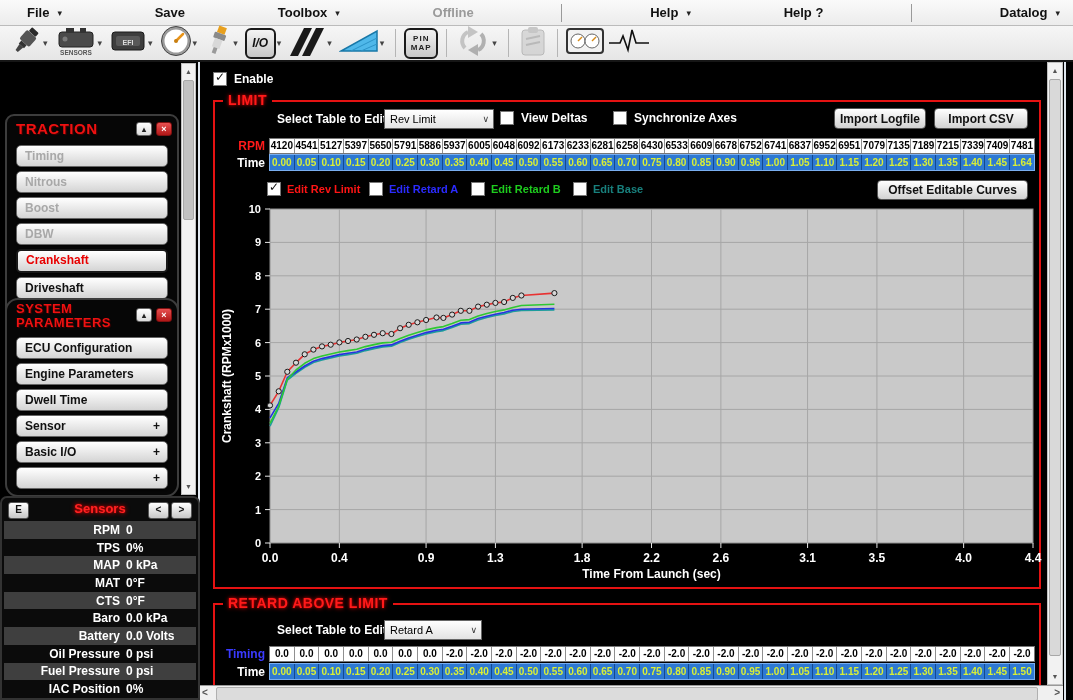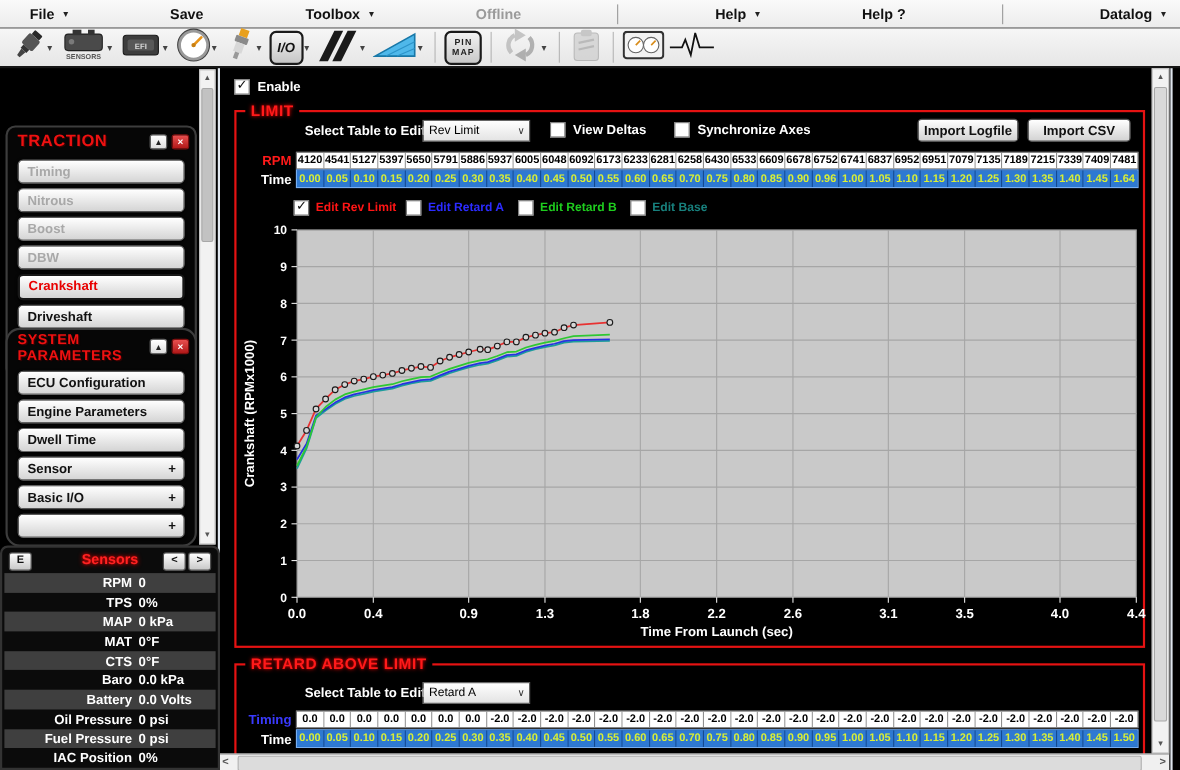--- a/index.html
+++ b/index.html
@@ -332,21 +332,21 @@
     <span class="checkbox">
         <span class="chk">✓</span>
       </span>
     <span class="wlabel">Enable</span>
   </div>
 
   <div class="groupbox" id="curves-box" style="left:213px;top:100px;width:828px;height:489px;">
     <div class="groupbox-title">LIMIT</div>
 
     <div class="wlabel" style="position:absolute;left:62px;top:10px;">Select Table to Edit</div>
-    <div class="dropdown" style="left:169px;top:7px;width:98px;">
+    <div class="dropdown" style="left:169px;top:7px;width:110px;">
       <span>Rev Limit</span>
       <span class="dd-arrow">∨</span>
     </div>
 
     <div style="position:absolute;left:285px;top:9px;display:flex;align-items:center;gap:7px;">
       <span class="checkbox"></span>
       <span class="wlabel">View Deltas</span>
     </div>
     <div style="position:absolute;left:398px;top:9px;display:flex;align-items:center;gap:7px;">
       <span class="checkbox"></span>
@@ -439,20 +439,21 @@
         </div>
         <div class="edit-toggle">
           <span class="checkbox"></span>
           <span style="color: rgb(30, 204, 30);">Edit Retard B</span>
         </div>
         <div class="edit-toggle">
           <span class="checkbox"></span>
           <span style="color: rgb(24, 128, 125);">Edit Base</span>
         </div>
       </div>
+    <div class="push-btn" style="left:662px;top:78px;width:151px;height:20px;line-height:19px;">Offset Editable Curves</div>
 
     <svg id="chart-svg" width="826" height="386" viewBox="0 0 826 386">
         <rect x="55" y="7" width="763" height="334" fill="#c9c9c9" stroke="#8f8f8f" stroke-width="1"></rect>
         <line x1="55" y1="307.6" x2="818" y2="307.6" stroke="#a6a6a6"></line>
         <line x1="55" y1="274.2" x2="818" y2="274.2" stroke="#a6a6a6"></line>
         <line x1="55" y1="240.8" x2="818" y2="240.8" stroke="#a6a6a6"></line>
         <line x1="55" y1="207.4" x2="818" y2="207.4" stroke="#a6a6a6"></line>
         <line x1="55" y1="174" x2="818" y2="174" stroke="#a6a6a6"></line>
         <line x1="55" y1="140.6" x2="818" y2="140.6" stroke="#a6a6a6"></line>
         <line x1="55" y1="107.20000000000002" x2="818" y2="107.20000000000002" stroke="#a6a6a6"></line>

